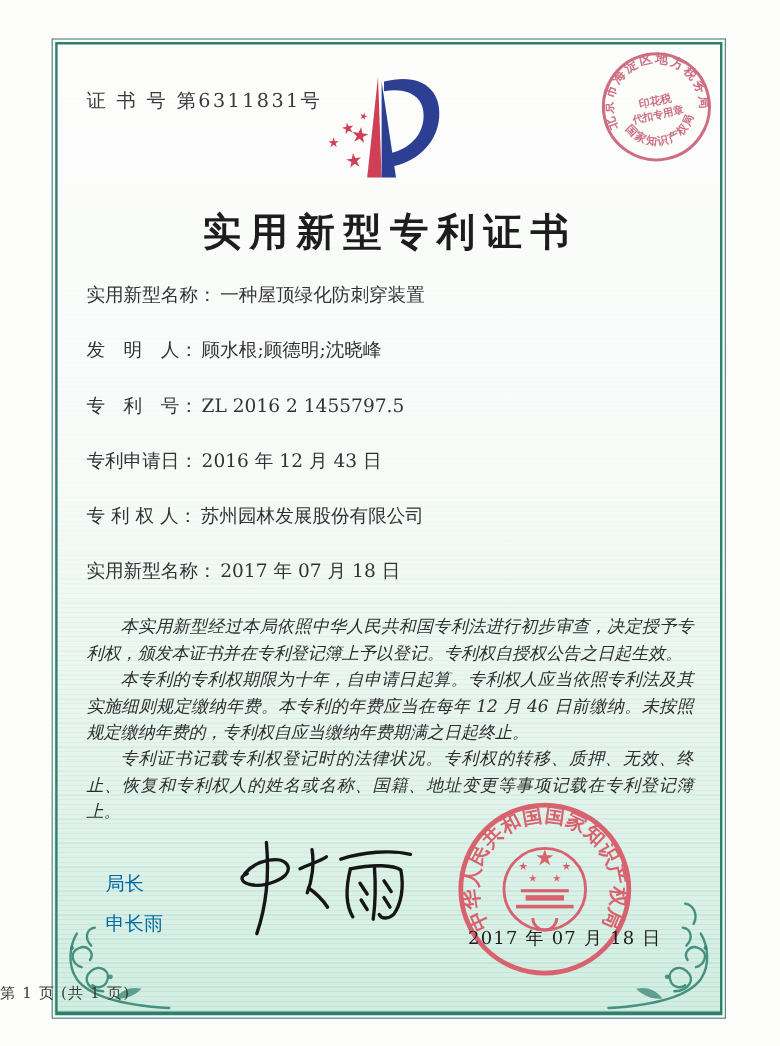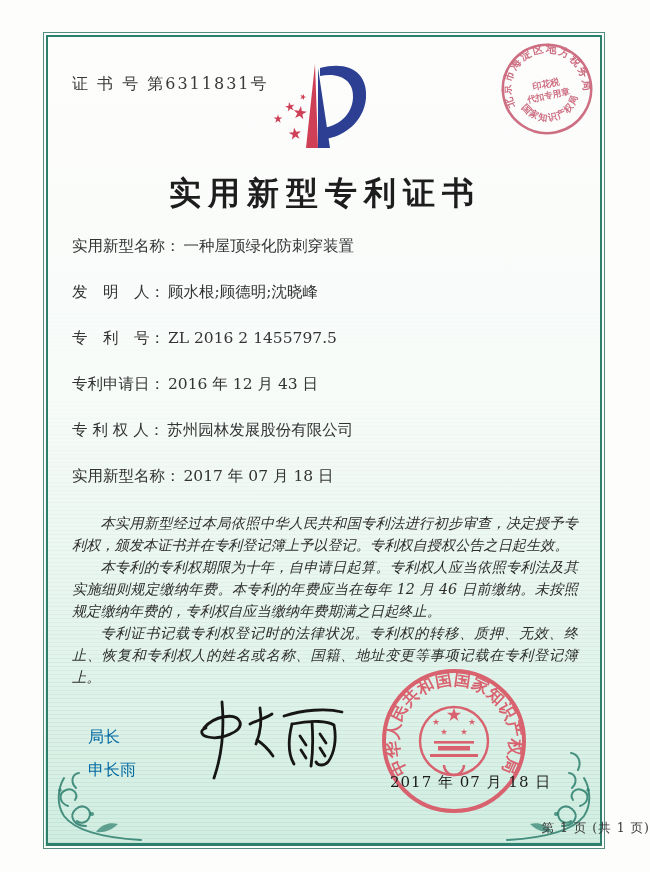--- a/index.html
+++ b/index.html
@@ -51,21 +51,21 @@
     font-family:"DejaVu Sans", sans-serif;font-size:16px;color:#0369a1;line-height:33px;
   }
   .signature{position:absolute;left:160px;top:690px;z-index:4;}
   .office-seal{position:absolute;left:378px;top:665px;z-index:4;opacity:.88;}
   .issue-date{
     position:absolute;left:390px;top:773px;z-index:6;
     font-size:15px;color:#1c1c1c;letter-spacing:1px;
   }
   .footer{
     position:absolute;left:0;top:820px;width:650px;z-index:3;
-    text-align:right;font-size:12.5px;color:#3a3a3a;letter-spacing:1px;
+    text-align:left;font-size:12.5px;color:#3a3a3a;letter-spacing:1px;
   }
   .flourish{position:absolute;z-index:2;}
   .flourish.left{left:46px;top:744px;}
   .flourish.right{left:502px;top:734px;transform:scaleX(-1);}
 </style>
 </head>
 <body>
 
 <div class="page">
 

